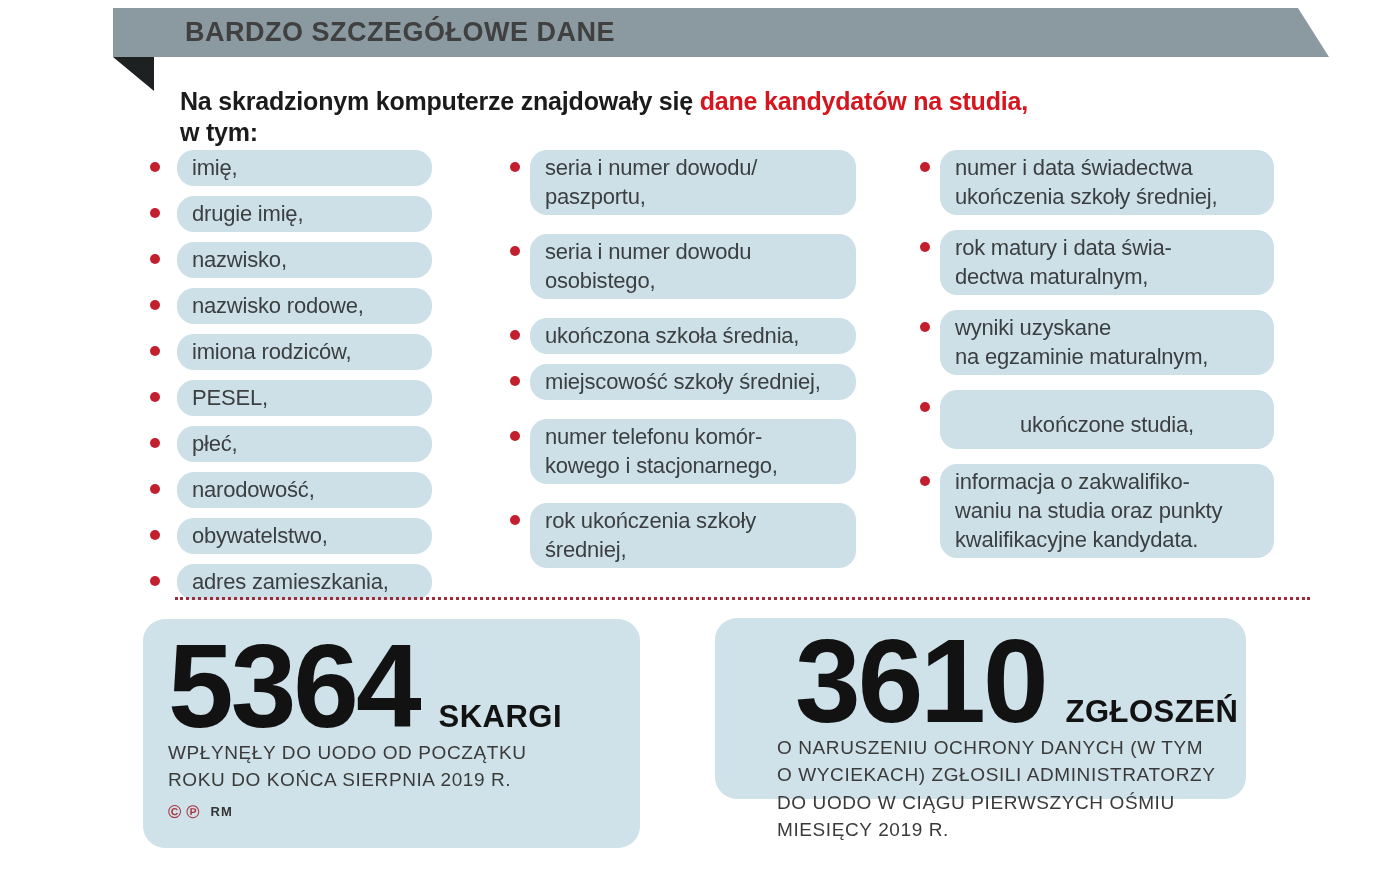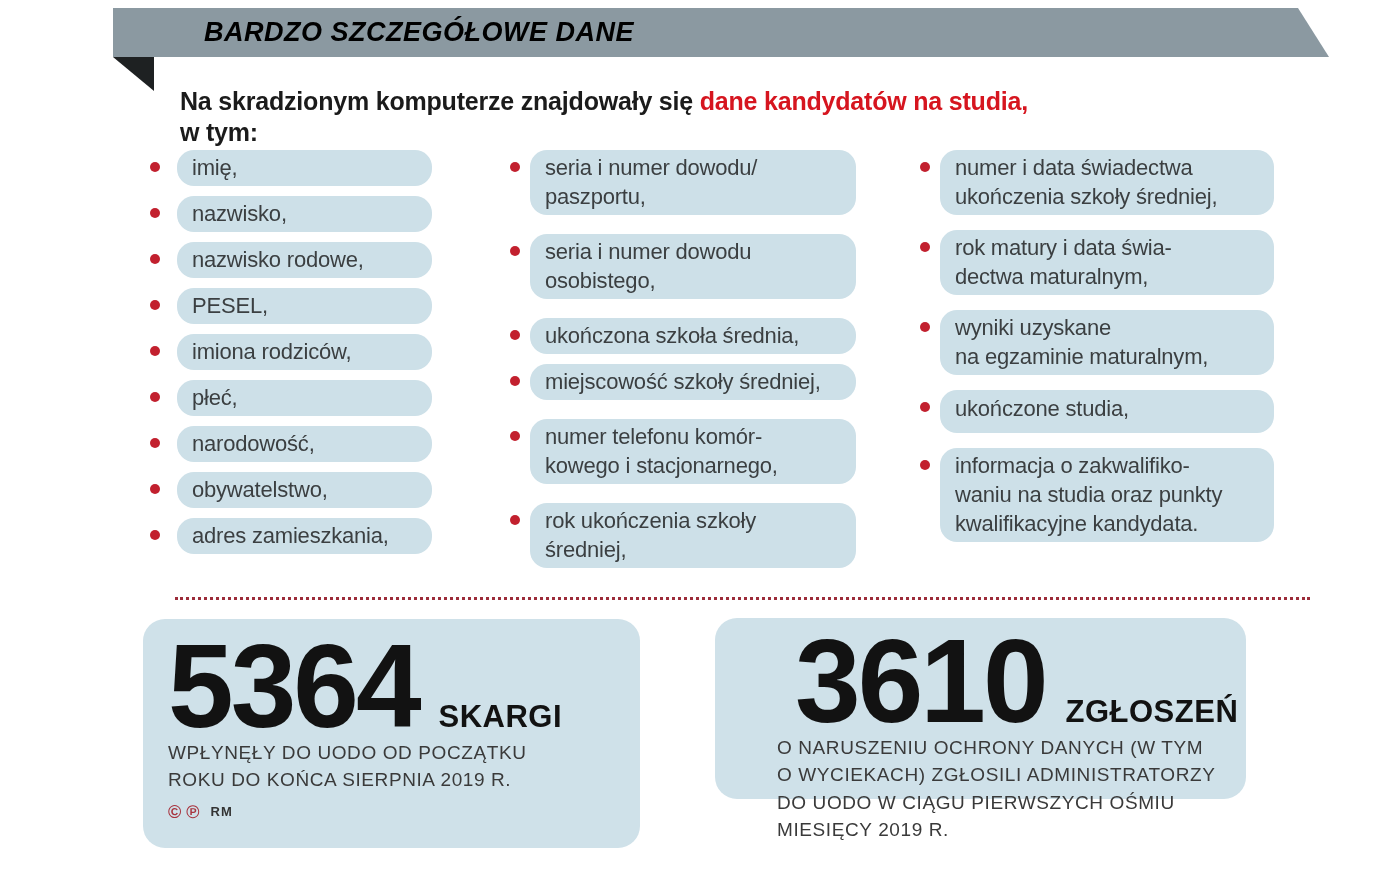--- a/index.html
+++ b/index.html
@@ -15,26 +15,25 @@
   .banner {
     position: absolute;
     left: 113px; top: 8px;
     width: 1216px; height: 49px;
     background: #8b99a1;
     clip-path: polygon(0 0, calc(100% - 31px) 0, 100% 100%, 0 100%);
     display: flex;
     align-items: center;
   }
   .banner-title {
-    margin-left: 91px;
-    color: #000000;
+    margin-left: 72px;
+    color: #404040;
     font-size: 27px;
     font-weight: bold;
     letter-spacing: 0.5px;
-    font-style: italic;
   }
   .fold {
     position: absolute;
     left: 113px; top: 57px;
     width: 41px; height: 34px;
     background: #1e2122;
     clip-path: polygon(0 0, 100% 0, 100% 100%);
   }
 
   
@@ -73,21 +72,21 @@
     background: #cde0e8;
     border-radius: 17px;
     padding: 3px 15px 4px 15px;
     font-size: 22px;
     line-height: 29px;
     min-height: 34px;
     color: #3b3f41;
     letter-spacing: -0.2px;
     white-space: pre-line;
   }
-  .col-3 .pill-tall { padding-top: 4px; padding-bottom: 10px; }
+  .col-3 .pill-tall { padding-top: 20px; padding-bottom: 10px; text-align: center; }
 
   
   .divider {
     position: absolute;
     left: 175px; top: 597px;
     width: 1135px; height: 0;
     border-top: 3px dotted #9c2c3a;
   }
 
   
@@ -154,33 +153,37 @@
   <span>w tym:</span>
 </div>
 
 <div class="col col-1">
   <div class="row">
       <span class="dot"></span>
       <div class="pill">imię,</div>
     </div>
   <div class="row">
       <span class="dot"></span>
+      <div class="pill">drugie imię,</div>
+    </div>
+  <div class="row">
+      <span class="dot"></span>
       <div class="pill">nazwisko,</div>
     </div>
   <div class="row">
       <span class="dot"></span>
       <div class="pill">nazwisko rodowe,</div>
     </div>
   <div class="row">
       <span class="dot"></span>
+      <div class="pill">imiona rodziców,</div>
+    </div>
+  <div class="row">
+      <span class="dot"></span>
       <div class="pill">PESEL,</div>
-    </div>
-  <div class="row">
-      <span class="dot"></span>
-      <div class="pill">imiona rodziców,</div>
     </div>
   <div class="row">
       <span class="dot"></span>
       <div class="pill">płeć,</div>
     </div>
   <div class="row">
       <span class="dot"></span>
       <div class="pill">narodowość,</div>
     </div>
   <div class="row">

